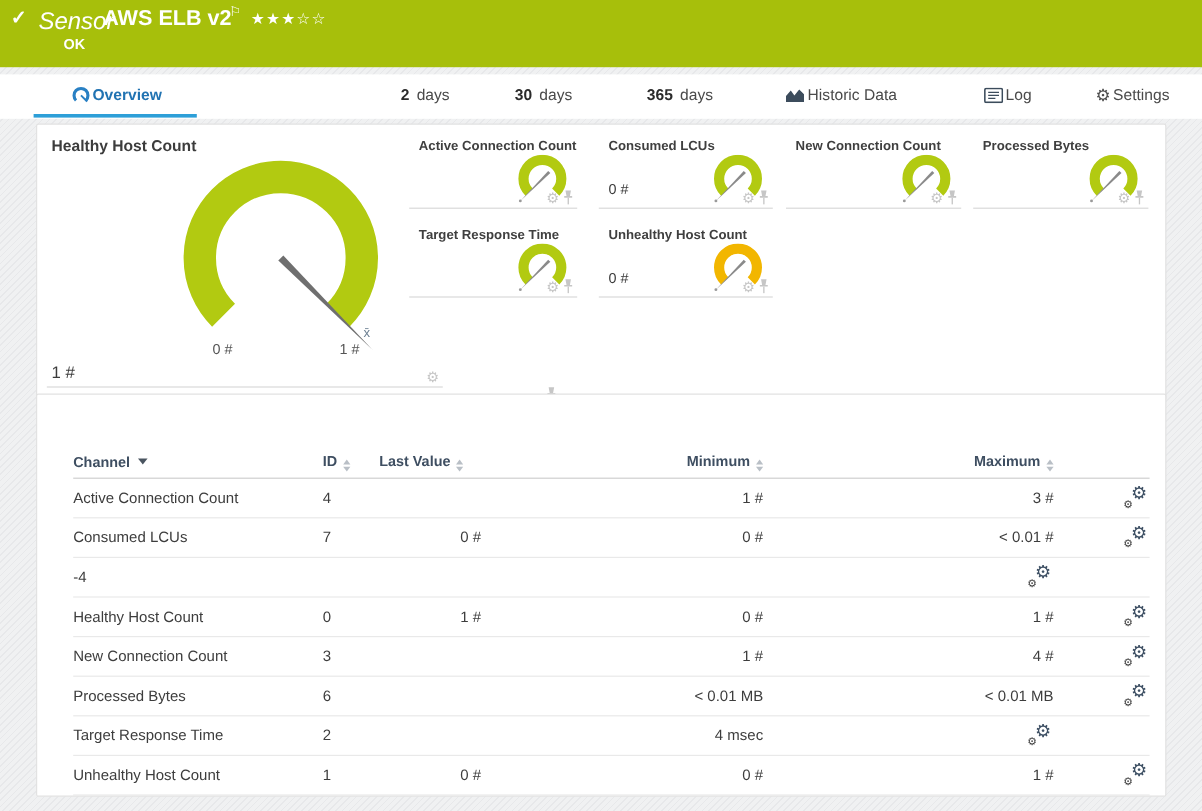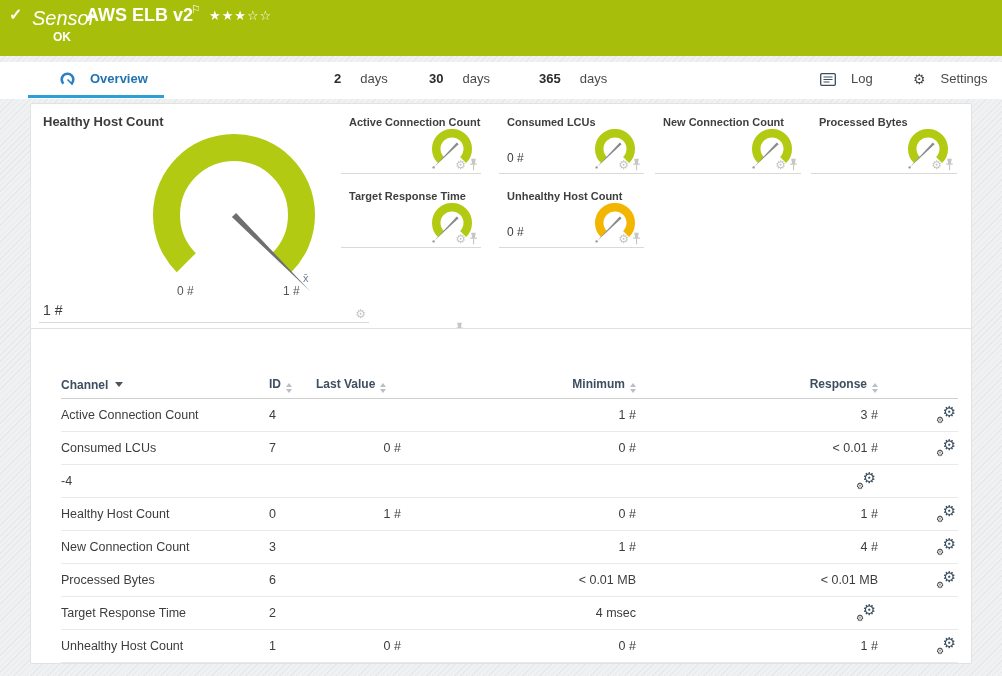--- a/index.html
+++ b/index.html
@@ -14,21 +14,21 @@
   .hdr { position:absolute; left:0; top:0; width:1002px; height:56px; color:#fff; }
   .hdr .check { position:absolute; left:9px; top:5px; font-size:16px; font-weight:bold; }
   .hdr .kind  { position:absolute; left:32px; top:7px; font-size:20px; font-style:italic; }
   .hdr .title { position:absolute; left:86px; top:5px; font-size:18px; font-weight:bold; }
   .hdr .flag  { position:absolute; left:191px; top:3px; font-size:11px; }
   .hdr .stars { position:absolute; left:209px; top:8px; font-size:13px; letter-spacing:1px; cursor:pointer; }
   .hdr .ok    { position:absolute; left:53px; top:30px; font-size:12px; font-weight:bold; }
   
   .tabs { position:absolute; left:0; top:62px; width:1002px; height:37px; background:#fff; }
   .tab { position:absolute; top:0; height:34px; line-height:34px; font-size:13px; color:#4a4a4a;
-         display:flex; align-items:center; gap:15px; cursor:pointer; white-space:nowrap; }
+         display:flex; align-items:center; gap:2px; cursor:pointer; white-space:nowrap; }
   .tab .num { font-weight:bold; color:#2b2b2b; margin-right:4px; }
   .tab.active { color:#2173b2; font-weight:bold; }
   .underline { position:absolute; left:28px; top:33px; width:136px; height:3px; }
   .ticon { display:inline-block; }
   
   .panel { position:absolute; background:#fff; border:1px solid #e2e2e2; border-radius:2px; }
   #panel-gauges { left:30px; top:103px; width:942px; height:231px; }
   #panel-table  { left:30px; top:328px; width:942px; height:336px; }
   
   .bigcell { position:absolute; left:8px; top:0; width:330px; height:219px; border-bottom:1px solid #d9d9d9; }
@@ -88,20 +88,26 @@
     <span>days</span>
   </div>
   <div class="tab" style="left:429px">
     <span class="num">30</span>
     <span>days</span>
   </div>
   <div class="tab" style="left:539px">
     <span class="num">365</span>
     <span>days</span>
   </div>
+  <div class="tab" style="left:654px">
+    <svg class="ticon" width="17" height="13" viewBox="0 0 17 13">
+      <path d="M1 12 L1 7 L5 2.5 L8 6.5 L12 1.5 L16 5.5 L16 12 Z" fill="#3c4c5c"></path>
+    </svg>
+    <span>Historic Data</span>
+  </div>
   <div class="tab" style="left:820px">
     <svg class="ticon" width="16" height="13" viewBox="0 0 16 13">
       <rect x="0.7" y="0.7" width="14.6" height="11.6" rx="1" fill="none" stroke="#3c4c5c" stroke-width="1.3"></rect>
       <path d="M3.5 4 h9 M3.5 6.5 h9 M3.5 9 h6" stroke="#3c4c5c" stroke-width="1.2"></path>
     </svg>
     <span>Log</span>
   </div>
   <div class="tab" style="left:913px">
     <span class="ticon" style="font-size:14px;color:#4a4a4a">⚙</span>
     <span>Settings</span>
@@ -243,21 +249,21 @@
             <i class="dn"></i>
           </span></span>
       <span><span>Last Value</span><span class="sort">
             <i class="up"></i>
             <i class="dn"></i>
           </span></span>
       <span class="h-right"><span>Minimum</span><span class="sort">
             <i class="up"></i>
             <i class="dn"></i>
           </span></span>
-      <span class="h-right"><span>Response</span><span class="sort">
+      <span class="h-right"><span>Maximum</span><span class="sort">
             <i class="up"></i>
             <i class="dn"></i>
           </span></span>
       <span></span>
     </div>
 
     <div class="tbody">
       <div class="trow">
         <span>Active Connection Count</span>
         <span>4</span>

